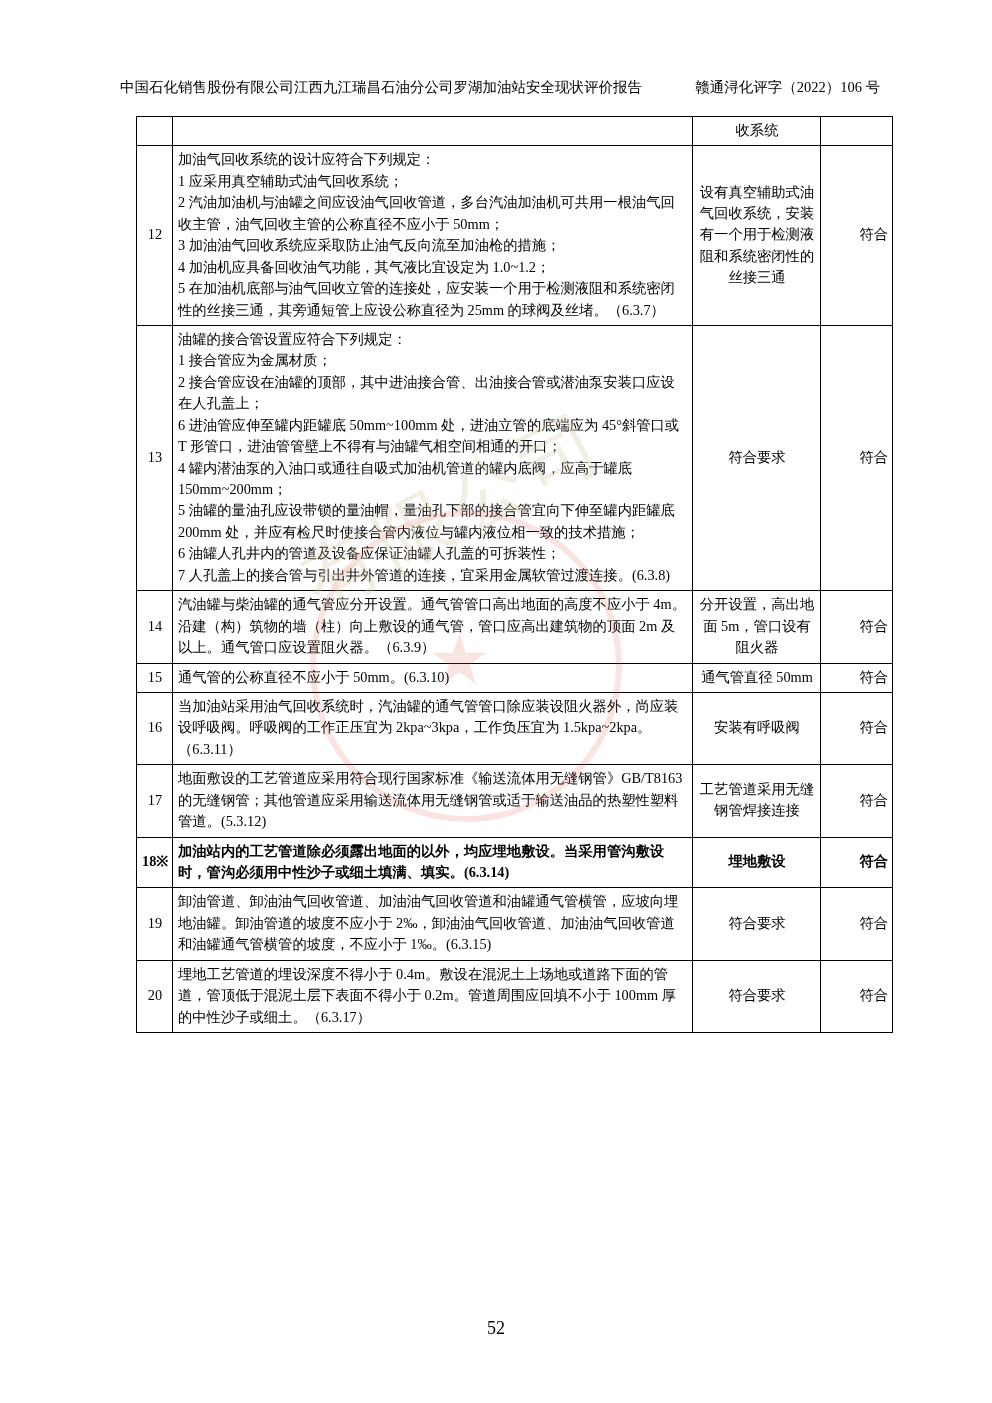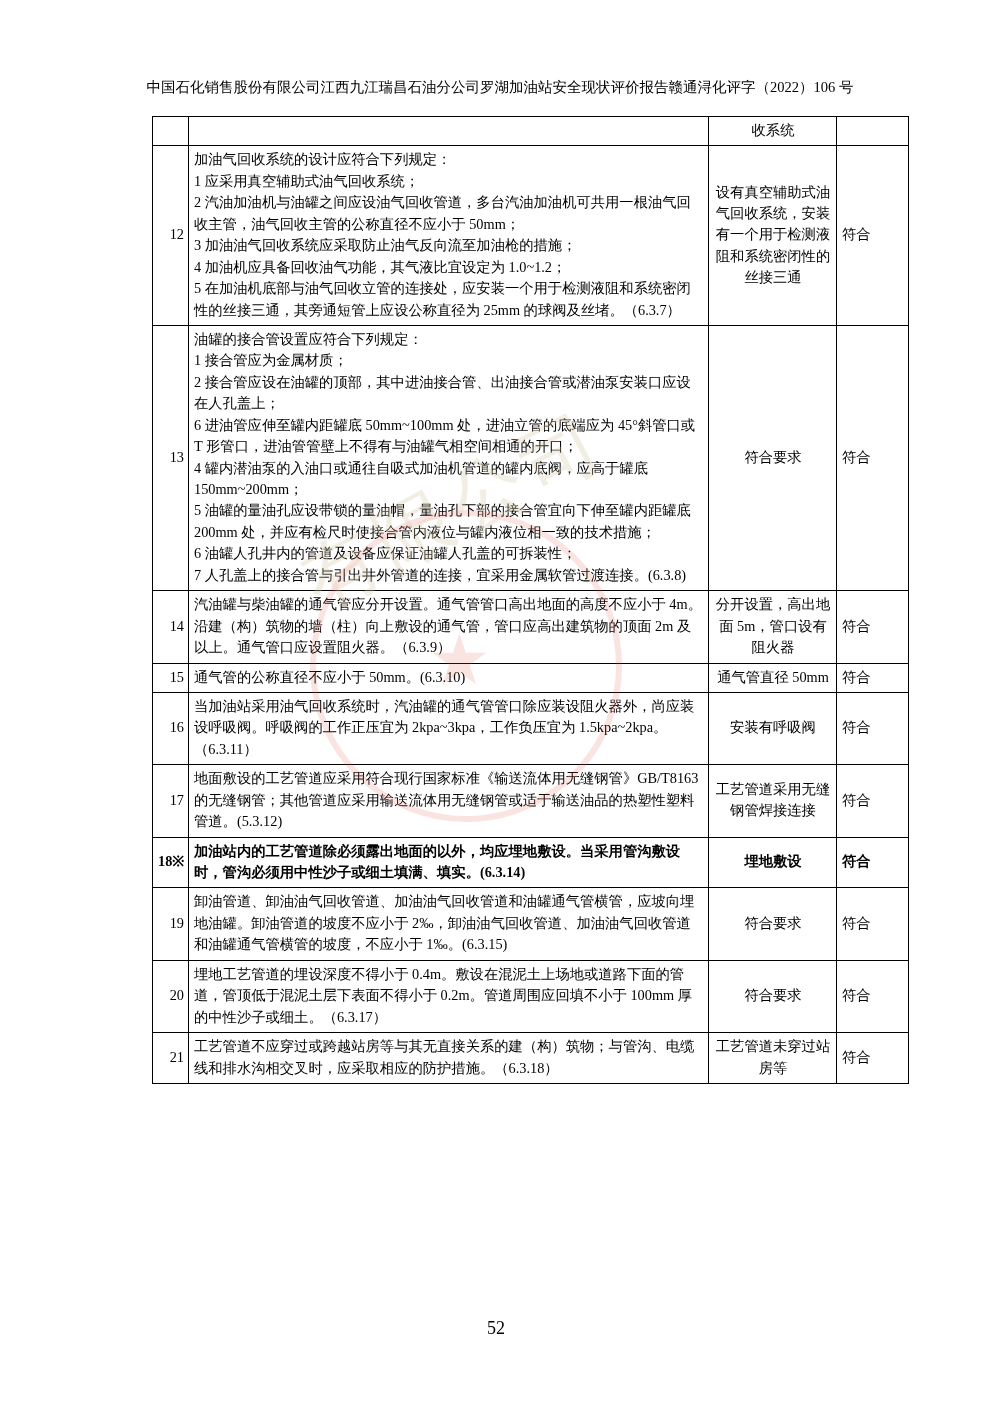--- a/index.html
+++ b/index.html
@@ -18,69 +18,69 @@
     margin: 0 auto;
     background: #ffffff;
     overflow: hidden;
   }
   .header {
     position: absolute;
     top: 78px;
     left: 120px;
     width: 760px;
     display: flex;
-    justify-content: center;
+    justify-content: space-between;
     align-items: baseline;
     font-size: 14.5px;
     font-family: "Liberation Serif", "DejaVu Serif", serif;
     white-space: nowrap;
   }
   .header-left { letter-spacing: 0px; }
   .header-right { letter-spacing: 0px; }
 
   .table-wrap {
     position: absolute;
     top: 116px;
-    left: 152px;
+    left: 136px;
     width: 756px;
   }
   table.main {
     border-collapse: collapse;
     width: 756px;
     table-layout: fixed;
   }
   table.main td {
     border: 1px solid #000000;
     vertical-align: middle;
     padding: 3px 4px 4px 5px;
     font-size: 14.3px;
     line-height: 1.5;
   }
   col.c-num { width: 36px; }
   col.c-req { width: 520px; }
   col.c-act { width: 128px; }
   col.c-res { width: 72px; }
 
   td.num {
-    text-align: right;
+    text-align: center;
     vertical-align: middle;
     font-size: 14.3px;
   }
   td.req {
     text-align: left;
     vertical-align: top;
     margin-left: 20px;
   }
   td.act {
     text-align: center;
     vertical-align: middle;
     line-height: 1.55;
   }
   td.res {
-    text-align: left;
+    text-align: right;
     vertical-align: middle;
   }
   .req p {
     margin: 0;
     padding: 0;
     text-indent: 0;
   }
   .bold-row td {
     font-weight: bold;
   }
@@ -243,26 +243,18 @@
             <td class="res">符合</td>
           </tr>
           <tr>
             <td class="num">20</td>
             <td class="req">
               <p>埋地工艺管道的埋设深度不得小于 0.4m。敷设在混泥土上场地或道路下面的管道，管顶低于混泥土层下表面不得小于 0.2m。管道周围应回填不小于 100mm 厚的中性沙子或细土。（6.3.17）</p>
             </td>
             <td class="act">符合要求</td>
             <td class="res">符合</td>
           </tr>
-          <tr>
-            <td class="num">21</td>
-            <td class="req">
-              <p>工艺管道不应穿过或跨越站房等与其无直接关系的建（构）筑物；与管沟、电缆线和排水沟相交叉时，应采取相应的防护措施。（6.3.18）</p>
-            </td>
-            <td class="act">工艺管道未穿过站房等</td>
-            <td class="res">符合</td>
-          </tr>
         </tbody>
     </table>
   </div>
 
   <div class="pagenum">52</div>
 </div>
 
 </body></html>

